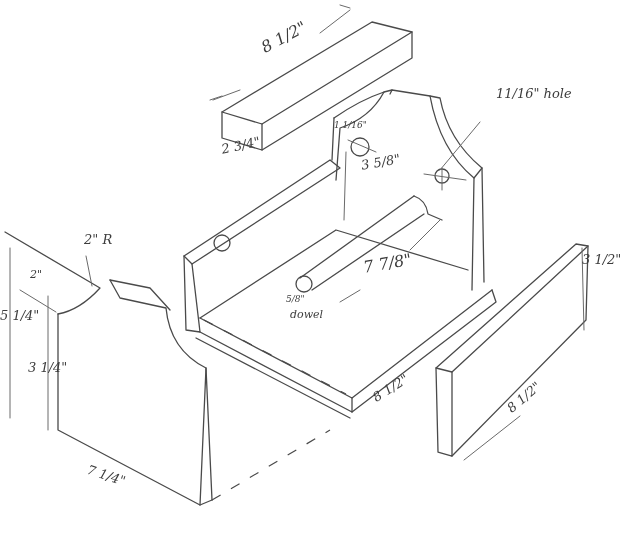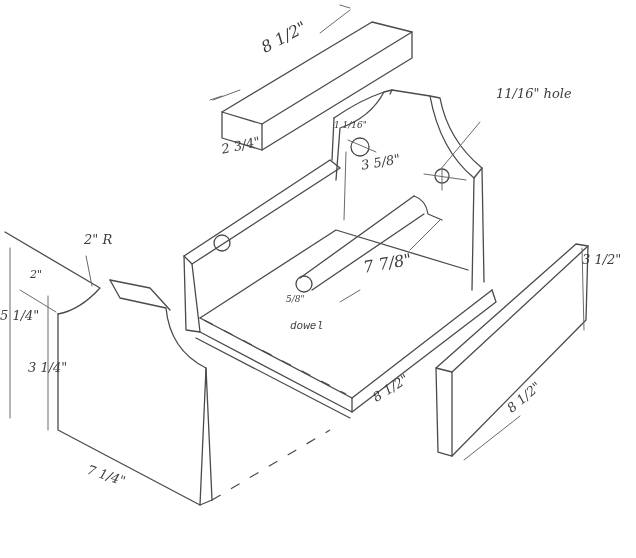--- a/index.html
+++ b/index.html
@@ -78,21 +78,21 @@
 <div class="lbl s16" style="left:258px;top:40px;transform:rotate(-28deg);">8 1/2"</div>
 <div class="lbl s13" style="left:220px;top:142px;transform:rotate(-12deg);">2 3/4"</div>
 
 <div class="lbl s9" style="left:334px;top:120px;">1 1/16"</div>
 <div class="lbl s13" style="left:360px;top:158px;transform:rotate(-10deg);">3 5/8"</div>
 <div class="lbl s13" style="left:496px;top:86px;">11/16" hole</div>
 <div class="lbl s13" style="left:498px;top:124px;"></div>
 
 <div class="lbl s16" style="left:362px;top:258px;transform:rotate(-10deg);">7 7/8"</div>
 <div class="lbl s9" style="left:286px;top:294px;">5/8"</div>
-<div class="lbl s11" style="left:290px;top:320px;font-family:Liberation Mono, monospace;">dowel</div>
+<div class="lbl s11" style="left:290px;top:308px;">dowel</div>
 
 <div class="lbl s13" style="left:370px;top:392px;transform:rotate(-32deg);">8 1/2"</div>
 
 <div class="lbl s13" style="left:84px;top:232px;">2" R</div>
 <div class="lbl s11" style="left:30px;top:268px;">2"</div>
 <div class="lbl s13" style="left:0px;top:308px;">5 1/4"</div>
 <div class="lbl s13" style="left:28px;top:360px;">3 1/4"</div>
 <div class="lbl s13" style="left:90px;top:462px;transform:rotate(18deg);">7 1/4"</div>
 
 <div class="lbl s13" style="left:582px;top:252px;">3 1/2"</div>

